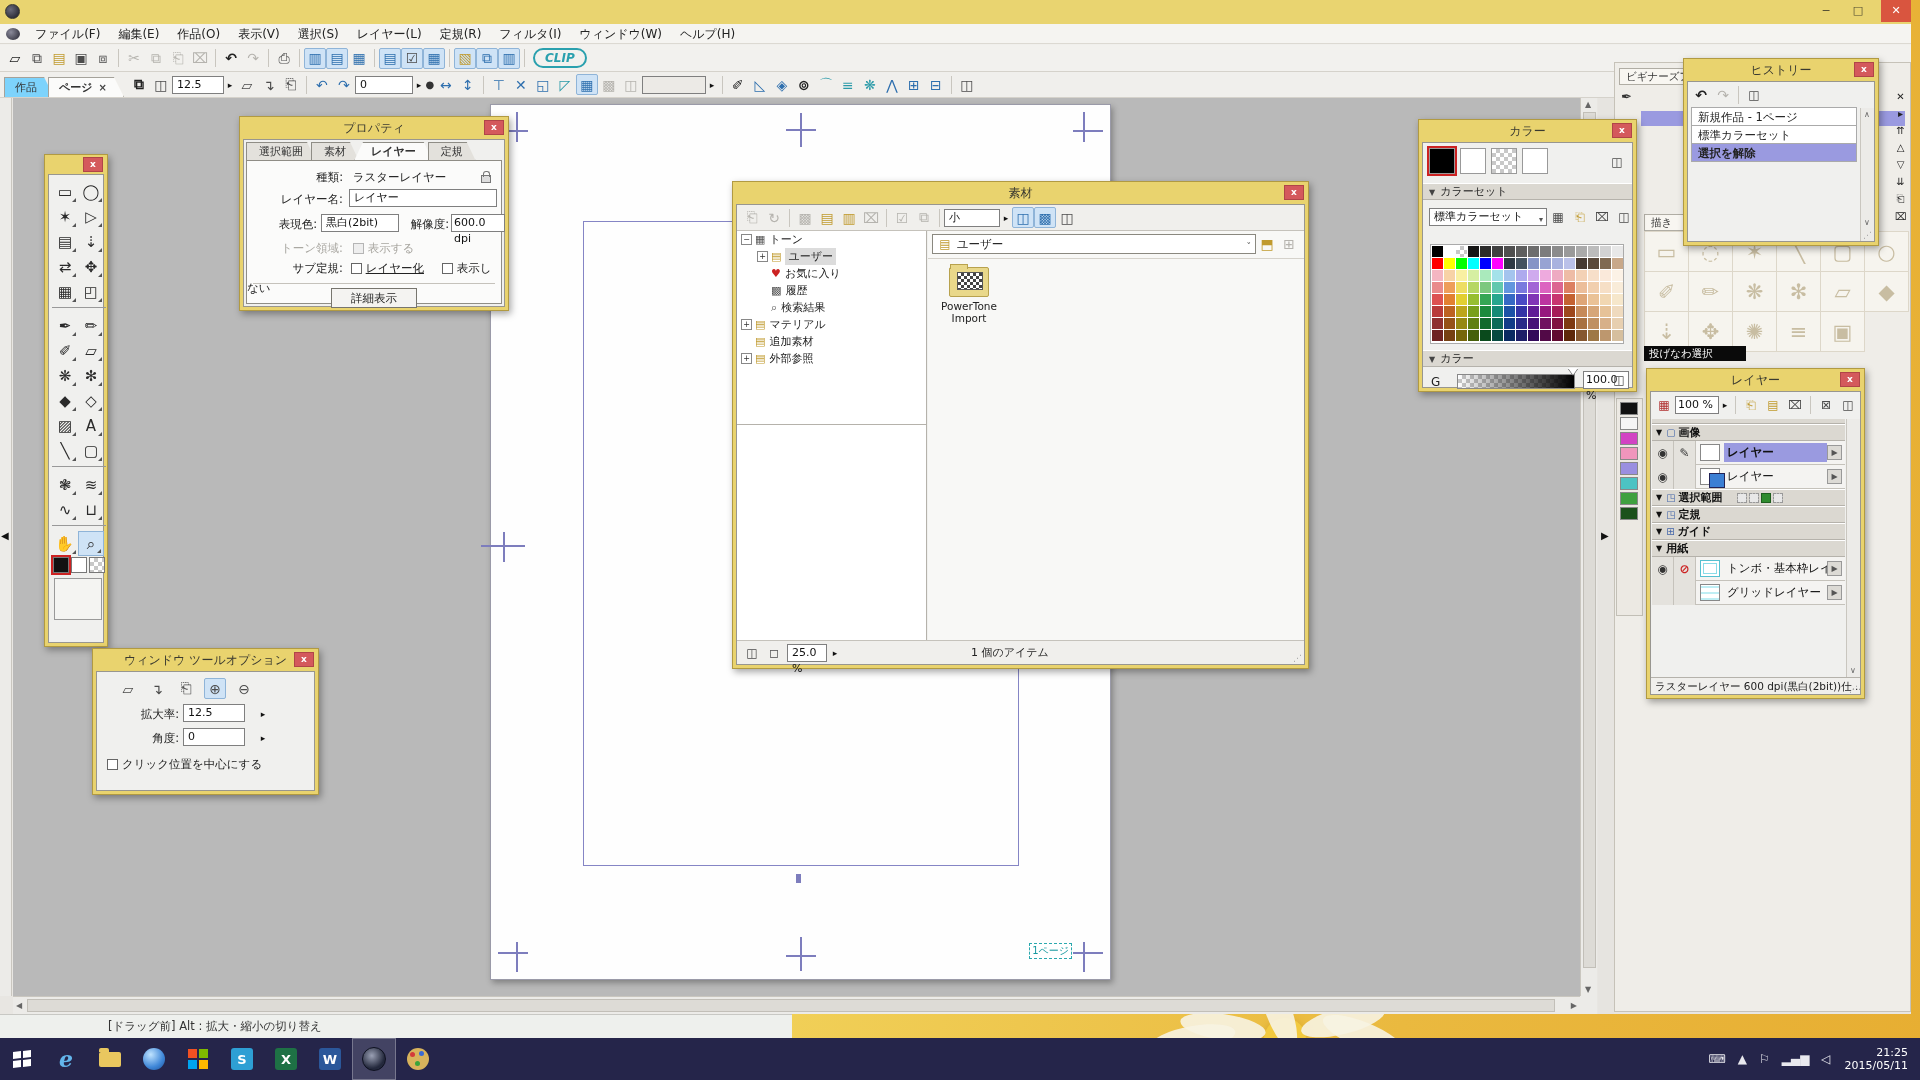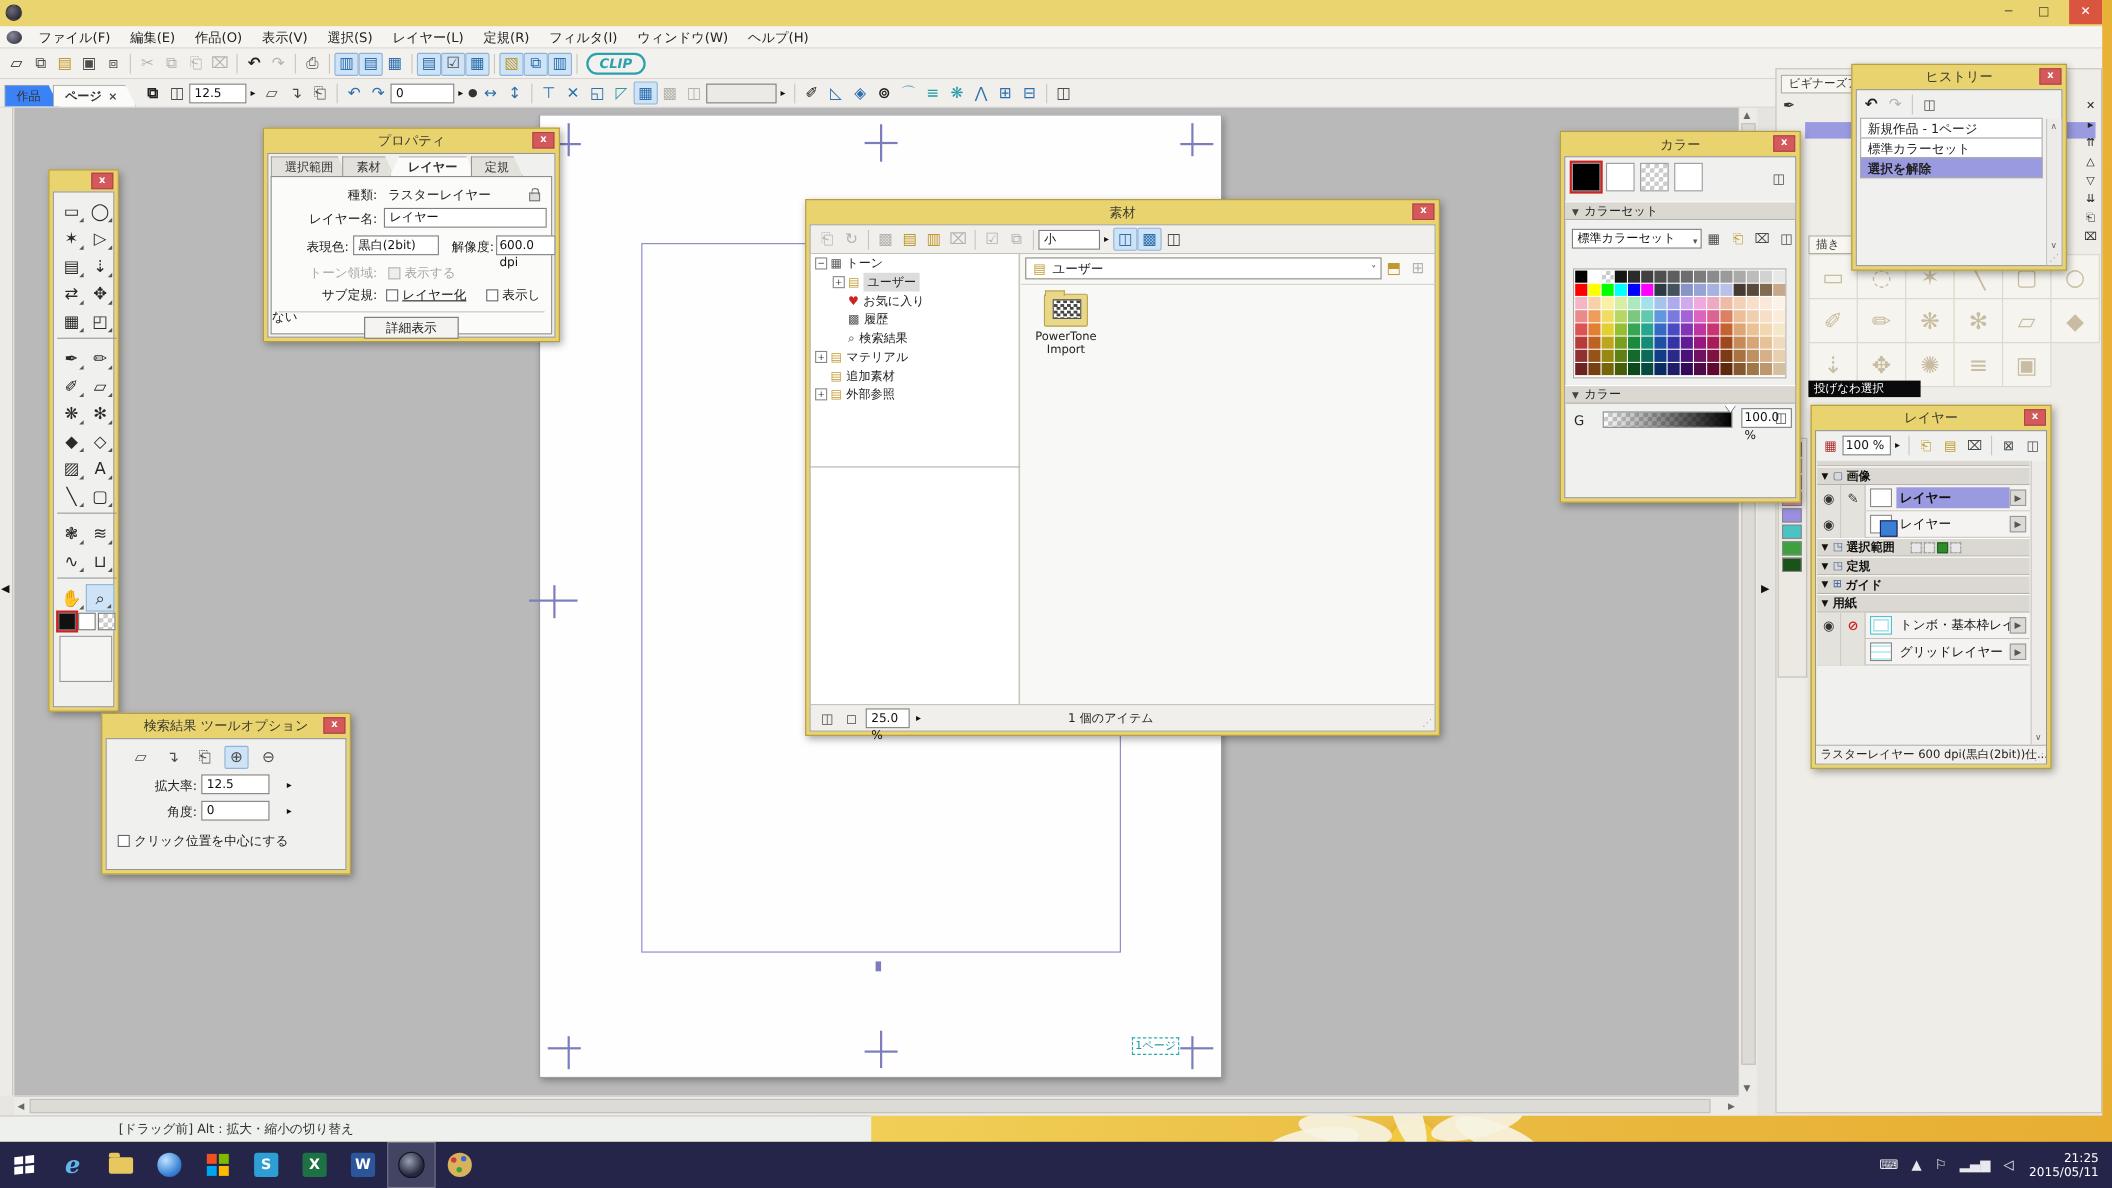--- a/index.html
+++ b/index.html
@@ -33,21 +33,21 @@
   .icon.teal { color:#2a9aa8; }
   .icon.gold { color:#c09a2e; }
   .icon.dark { color:#222; font-weight:bold; }
   .icon.on { background:#cfe3f6; border:1px solid #8fb4d8; border-radius:2px; }
   .tsep { width:1px; height:18px; background:#c9c6bf; margin:0 4px; flex:none; }
   .tgap { width:10px; flex:none; }
   .tbox { background:#fff; border:1px solid #7f7f7f; height:18px; line-height:16px; font-size:11px; padding:0 4px; color:#111; flex:none; }
   .tbox.dis { background:#eceae6; color:#999; }
   .spin { width:12px; font-size:9px; color:#111; text-align:center; flex:none; }
   .dot { width:10px; text-align:center; color:#333; flex:none; font-size:10px;}
-  .tab2 { height:20px; line-height:19px; font-size:11px; padding:0 16px 0 10px; background:#3b82f6; border:1px solid #a5a29a; border-bottom:none; clip-path:polygon(0 0,calc(100% - 10px) 0,100% 100%,0 100%); margin-right:-6px; color:#333; flex:none; align-self:flex-end; }
+  .tab2 { height:20px; line-height:19px; font-size:11px; padding:0 16px 0 10px; background:#7dd3fc; border:1px solid #a5a29a; border-bottom:none; clip-path:polygon(0 0,calc(100% - 10px) 0,100% 100%,0 100%); margin-right:-6px; color:#333; flex:none; align-self:flex-end; }
   .tab2.active { background:#fbfbfa; font-weight:bold; z-index:2; }
   .tab2 .tclose { margin-left:6px; font-size:10px; color:#444; }
   .clipbtn { border:2px solid #2aa0ae; color:#2aa0ae; border-radius:11px; font-weight:bold; font-size:12px; font-style:italic; padding:0 10px; height:20px; line-height:17px; margin-left:4px; flex:none; }
 
   
   #workspace { position:absolute; left:0; top:98px; width:1911px; height:916px; background:#e8e6e2; }
   #leftgutter { position:absolute; left:0; top:0; width:12px; height:898px; background:#ecebe8; border-right:1px solid #c9c6bf; }
   #canvas { position:absolute; left:13px; top:0; width:1567px; height:898px; background:#b9b9b9; overflow:hidden; }
   #vscroll { position:absolute; left:1580px; top:0; width:17px; height:898px; background:#ecebe8; border-left:1px solid #c9c6bf; }
   #hscroll { position:absolute; left:13px; top:898px; width:1567px; height:18px; background:#ecebe8; border-top:1px solid #c9c6bf; }
@@ -468,21 +468,21 @@
           <span style="margin-left:4px;text-decoration:underline;"><span class="cb"></span><span>レイヤー化</span></span>
           <span style="margin-left:14px;"><span class="cb"></span><span>表示しない</span></span>
         </div>
         <div style="position:absolute;left:6px;right:6px;top:122px;border-top:1px solid #c5c2bb;"></div>
         <div class="btn" style="position:absolute;left:50%;transform:translateX(-50%);top:127px;width:86px;height:20px;line-height:19px;">詳細表示</div>
       </div>
     </div>
   </div>
 
   <div id="magnifier" class="palette" style="left:92px;top:648px;width:227px;height:147px;">
-    <div class="ptitle">検索結果 ツールオプション</div>
+    <div class="ptitle">ウィンドウ ツールオプション</div>
     <div class="pclose">x</div>
     <div class="pbody">
       <div id="magicons">
           <span class="icon">▱</span>
           <span class="icon">↴</span>
           <span class="icon">⎗</span>
           <span class="icon on">⊕</span>
           <span class="icon">⊖</span>
         </div>
       <div class="frow" style="left:0;top:32px;width:100%;">
@@ -589,21 +589,21 @@
         <span class="icon small">◫</span>
         <span class="icon small">◻</span>
         <span class="tbox" style="width:40px;margin:0 2px;">25.0 %</span>
         <span class="spin">▸</span>
         <span style="margin-left:130px;">1 個のアイテム</span>
         <span class="grip">⋰</span>
       </div>
     </div>
   </div>
 
-  <div id="colorpal" class="palette" style="left:1418px;top:119px;width:219px;height:338px;">
+  <div id="colorpal" class="palette" style="left:1418px;top:119px;width:219px;height:273px;">
     <div class="ptitle">カラー</div>
     <div class="pclose">x</div>
     <div class="pbody">
       <div style="position:absolute;left:6px;top:5px;display:flex;" id="cwells">
           <div class="well selected" style="background: rgb(0, 0, 0);"></div>
           <div class="well" style="background: rgb(255, 255, 255);"></div>
           <div class="well checker"></div>
           <div class="well"></div>
         </div>
       <span class="icon small" style="position:absolute;right:4px;top:8px;">◫</span>

